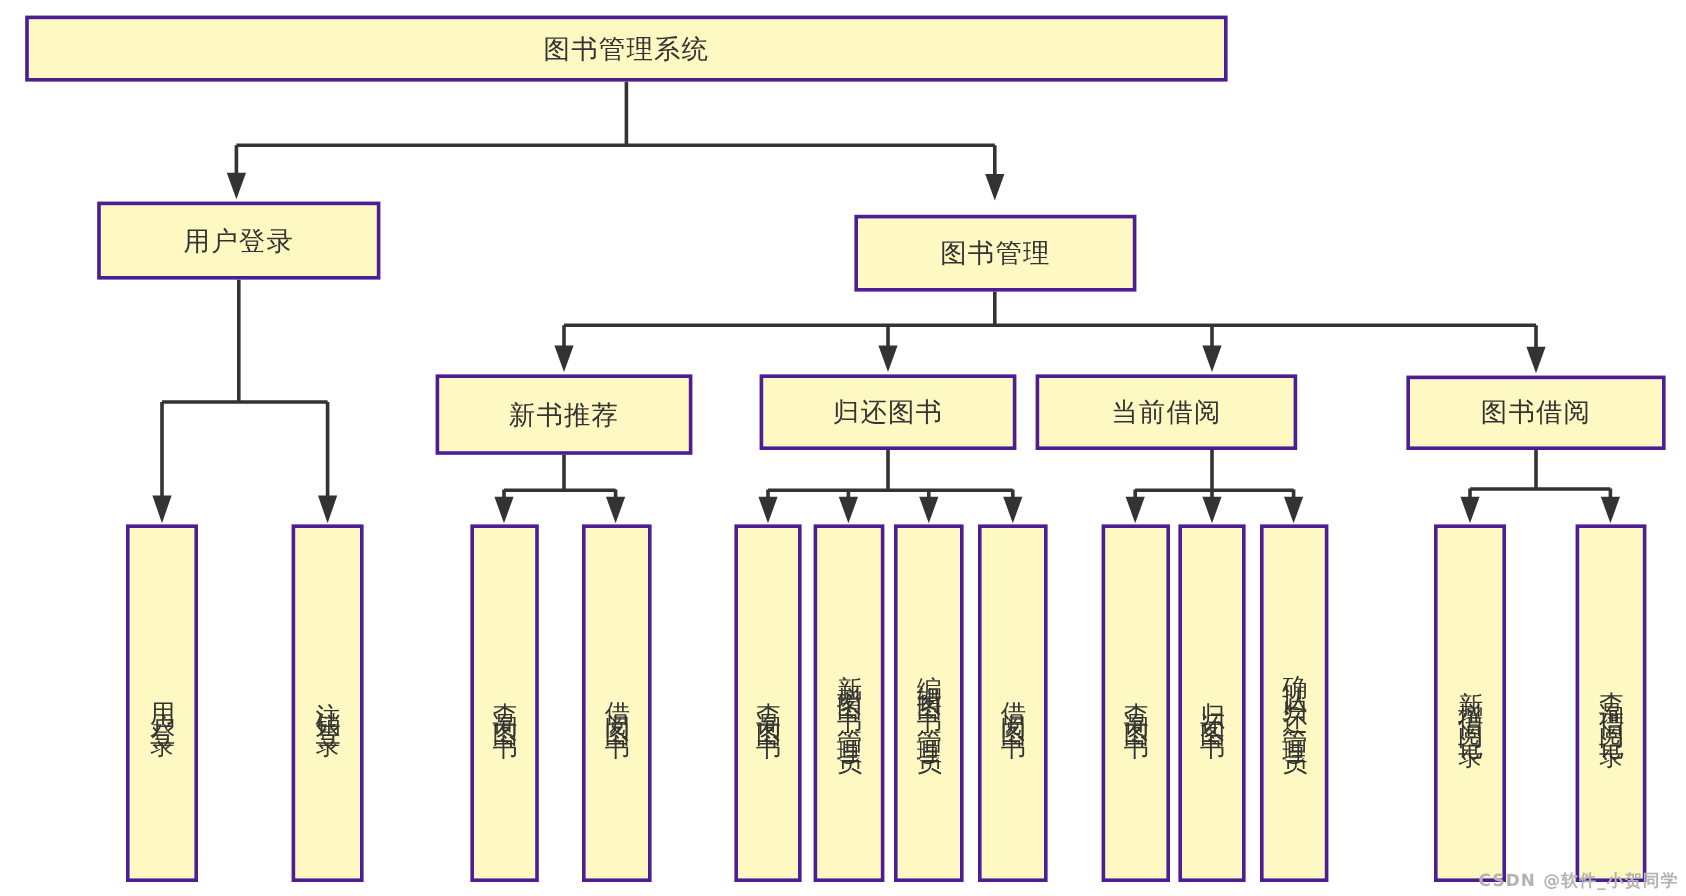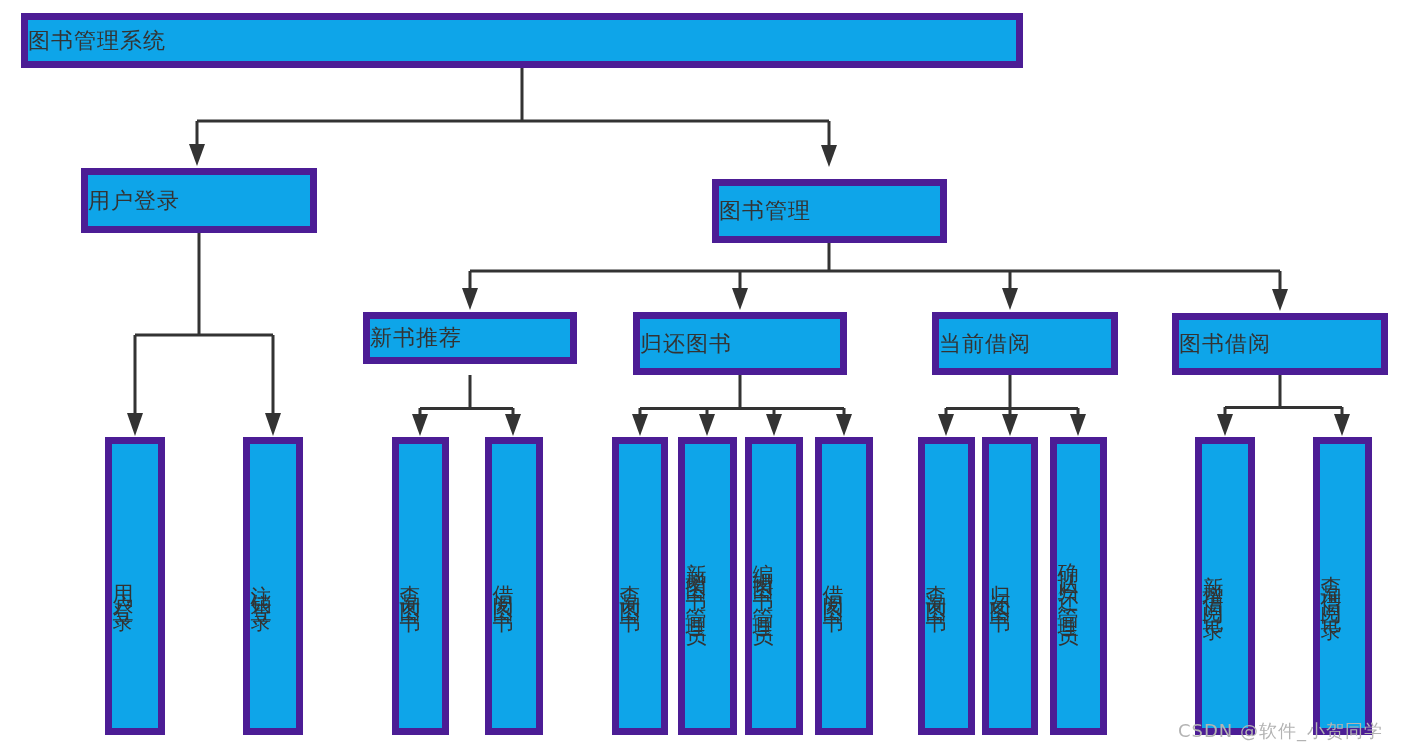--- a/index.html
+++ b/index.html
@@ -7,50 +7,51 @@
     position: relative;
     width: 1405px; height: 747px;
     background: #fff;
     font-family: "DejaVu Sans", "Liberation Sans", sans-serif;
     overflow: hidden;
   }
   #wires { position:absolute; left:0; top:0; z-index:1; }
   .box {
     position: absolute;
     box-sizing: border-box;
-    border: 7px solid #4c1d95;
-    background: #0ea5e9;
+    border: 3px solid #4c1d95;
+    background: #fef9c3;
     display: flex;
     align-items: center;
-    justify-content: flex-start;
+    justify-content: center;
     z-index: 2;
   }
   .hbox span {
     font-size: 22px;
     color: #333333;
     letter-spacing: 1px;
     white-space: nowrap;
   }
   .vbox { top: 437px; height: 298px; }
   .vbox span {
     writing-mode: vertical-rl;
     text-orientation: mixed;
     font-size: 21px;
     letter-spacing: 9px;
     color: #333333;
     line-height: 1;
   }
   #watermark {
     position: absolute;
-    right: 22px; bottom: 4px;
+    right: 6px; bottom: 4px;
     z-index: 3;
-    font-size: 18px;
+    font-size: 14px;
     color: #b3b3b3;
     letter-spacing: 1px;
     white-space: nowrap;
+    font-weight: bold;
   }
 </style>
 </head>
 <body>
 
 <div id="canvas" style="background: rgb(255, 255, 255);">
 
   <svg id="wires" width="1405" height="747" viewBox="0 0 1405 747" xmlns="http://www.w3.org/2000/svg">
     <g stroke="#333333" stroke-width="3" fill="none">
 
@@ -95,27 +96,27 @@
     <span>图书管理系统</span>
   </div>
 
   <div class="box hbox" style="left:81px;top:168px;width:236px;height:65px">
     <span>用户登录</span>
   </div>
   <div class="box hbox" style="left:712px;top:179px;width:235px;height:64px">
     <span>图书管理</span>
   </div>
 
-  <div class="box hbox" style="left:363px;top:312px;width:214px;height:52px">
+  <div class="box hbox" style="left:363px;top:312px;width:214px;height:67px">
     <span>新书推荐</span>
   </div>
   <div class="box hbox" style="left:633px;top:312px;width:214px;height:63px">
     <span>归还图书</span>
   </div>
-  <div class="box hbox" style="left:932px;top:312px;width:186px;height:63px">
+  <div class="box hbox" style="left:863px;top:312px;width:218px;height:63px">
     <span>当前借阅</span>
   </div>
   <div class="box hbox" style="left:1172px;top:313px;width:216px;height:62px">
     <span>图书借阅</span>
   </div>
 
   <div class="box vbox" style="left:105px;width:60px">
     <span>用户登录</span>
   </div>
   <div class="box vbox" style="left:243px;width:60px">

